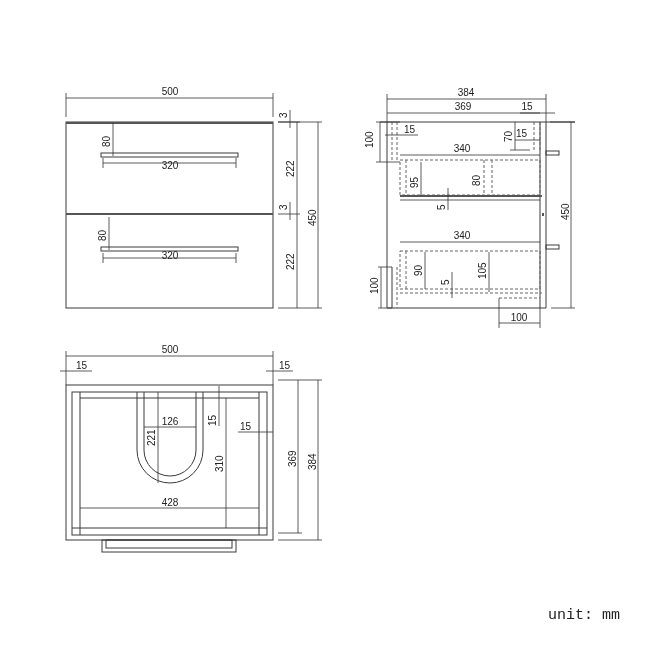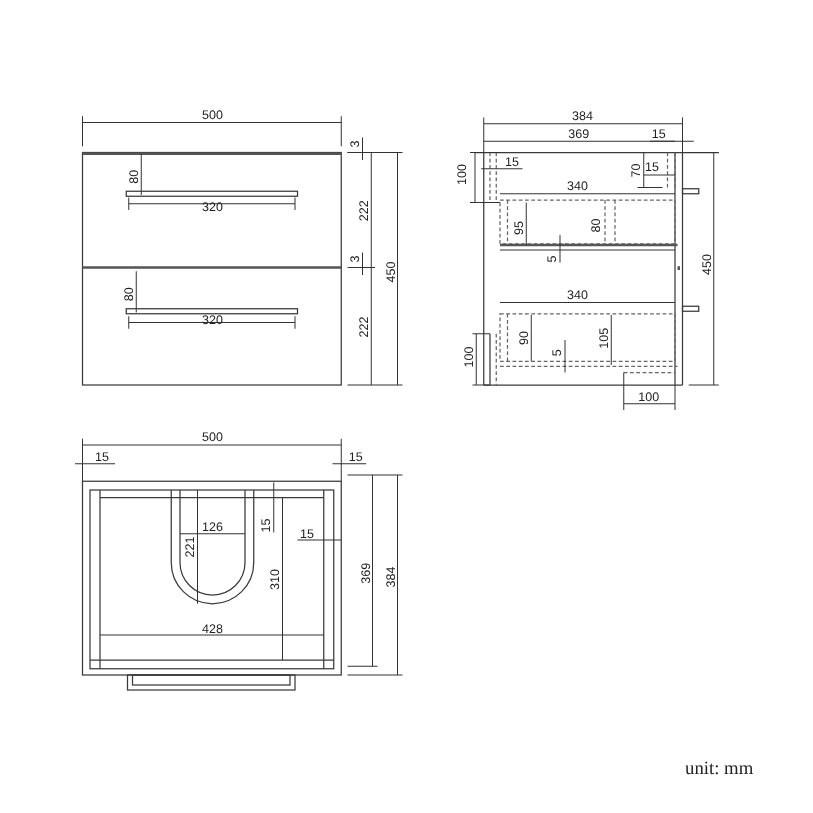--- a/index.html
+++ b/index.html
@@ -3,21 +3,21 @@
 <meta charset="utf-8">
 <style>
   html, body { margin:0; padding:0; background:#ffffff; }
   body { width:650px; height:650px; position:relative; overflow:hidden; font-family:"Liberation Sans", sans-serif; }
   svg { position:absolute; left:0; top:0; }
   .ln { stroke:#3a3a3a; stroke-width:1; fill:none; }
   .thk { stroke:#555; stroke-width:2; fill:none; }
   .dsh { stroke:#666; stroke-width:1; fill:none; stroke-dasharray:3 2; }
   .dim { stroke:#333; stroke-width:0.8; fill:none; }
   .lbl { font-family:"Liberation Sans", sans-serif; font-size:10px; fill:#222; }
-  .unit { position:absolute; left:548px; top:607px; font-family:Liberation Serif, serif; font-size:15px; color:#222; }
+  .unit { position:absolute; left:548px; top:607px; font-family:Liberation Mono, monospace; font-size:15px; color:#222; }
 </style>
 </head>
 <body>
 
 <svg width="650" height="650" viewBox="0 0 650 650">
 
   <g>
 
     <line class="dim" x1="66" y1="98" x2="273" y2="98"></line>
     <line class="dim" x1="66" y1="93" x2="66" y2="117"></line>

